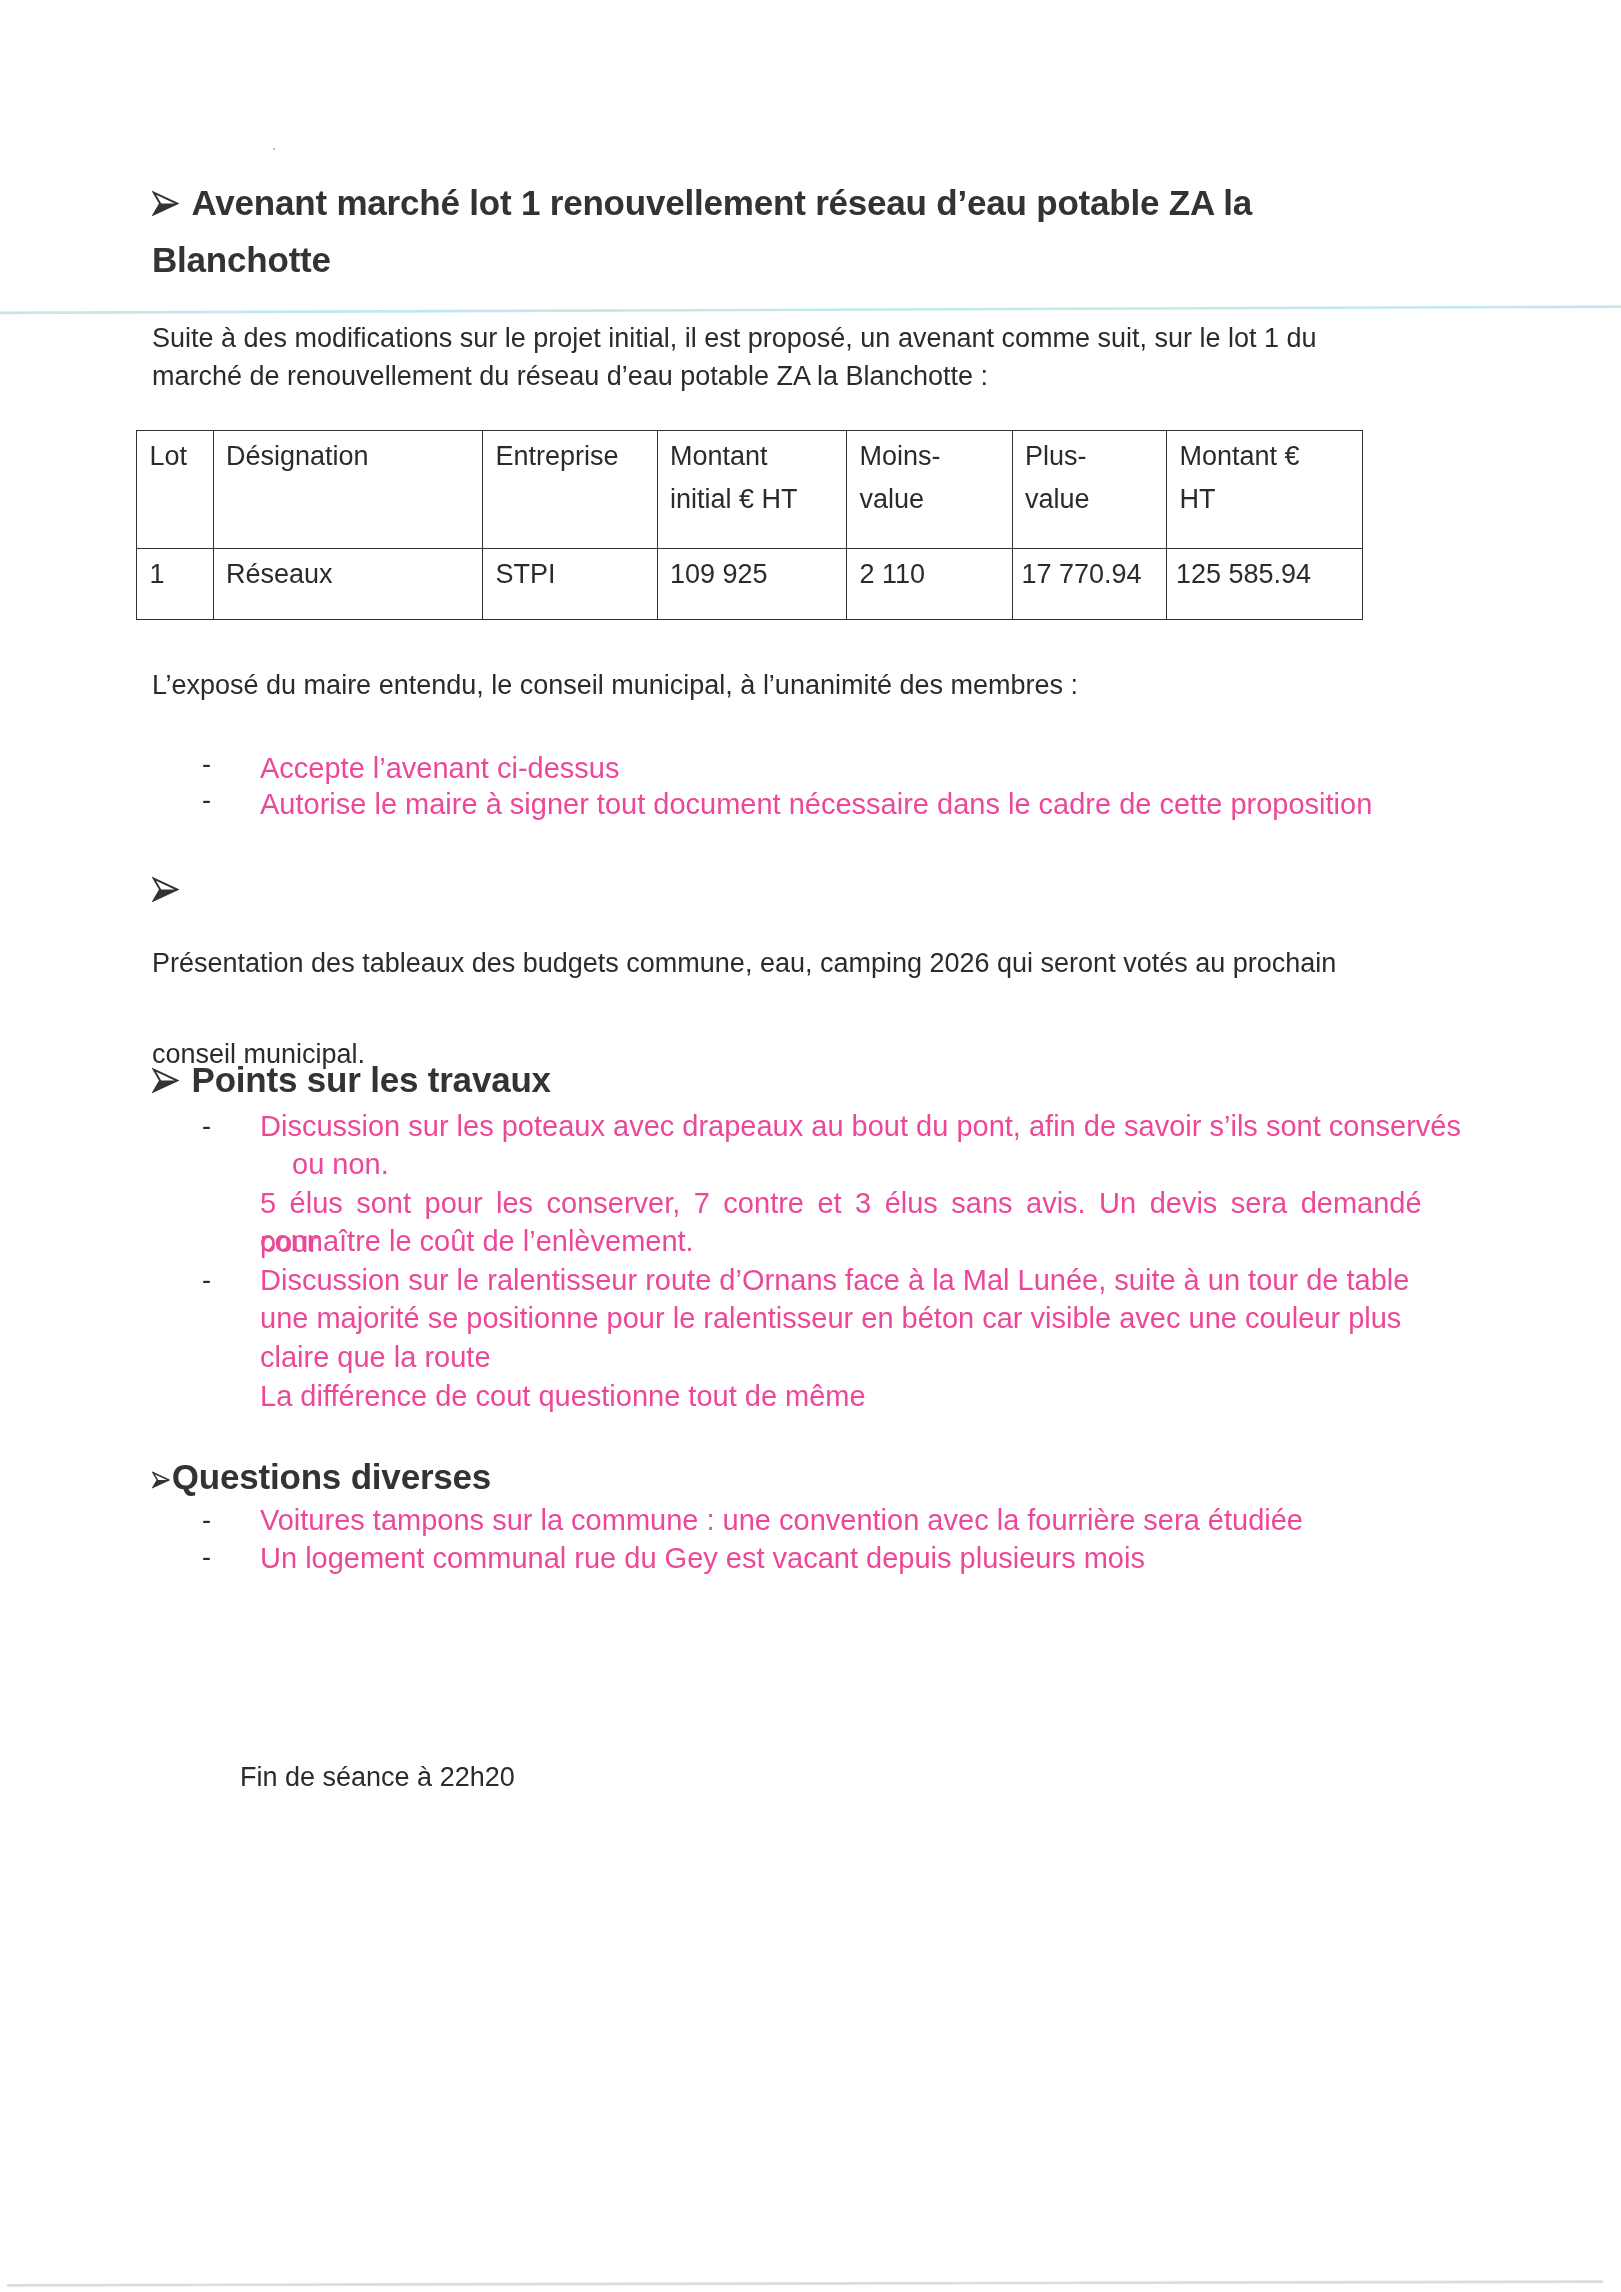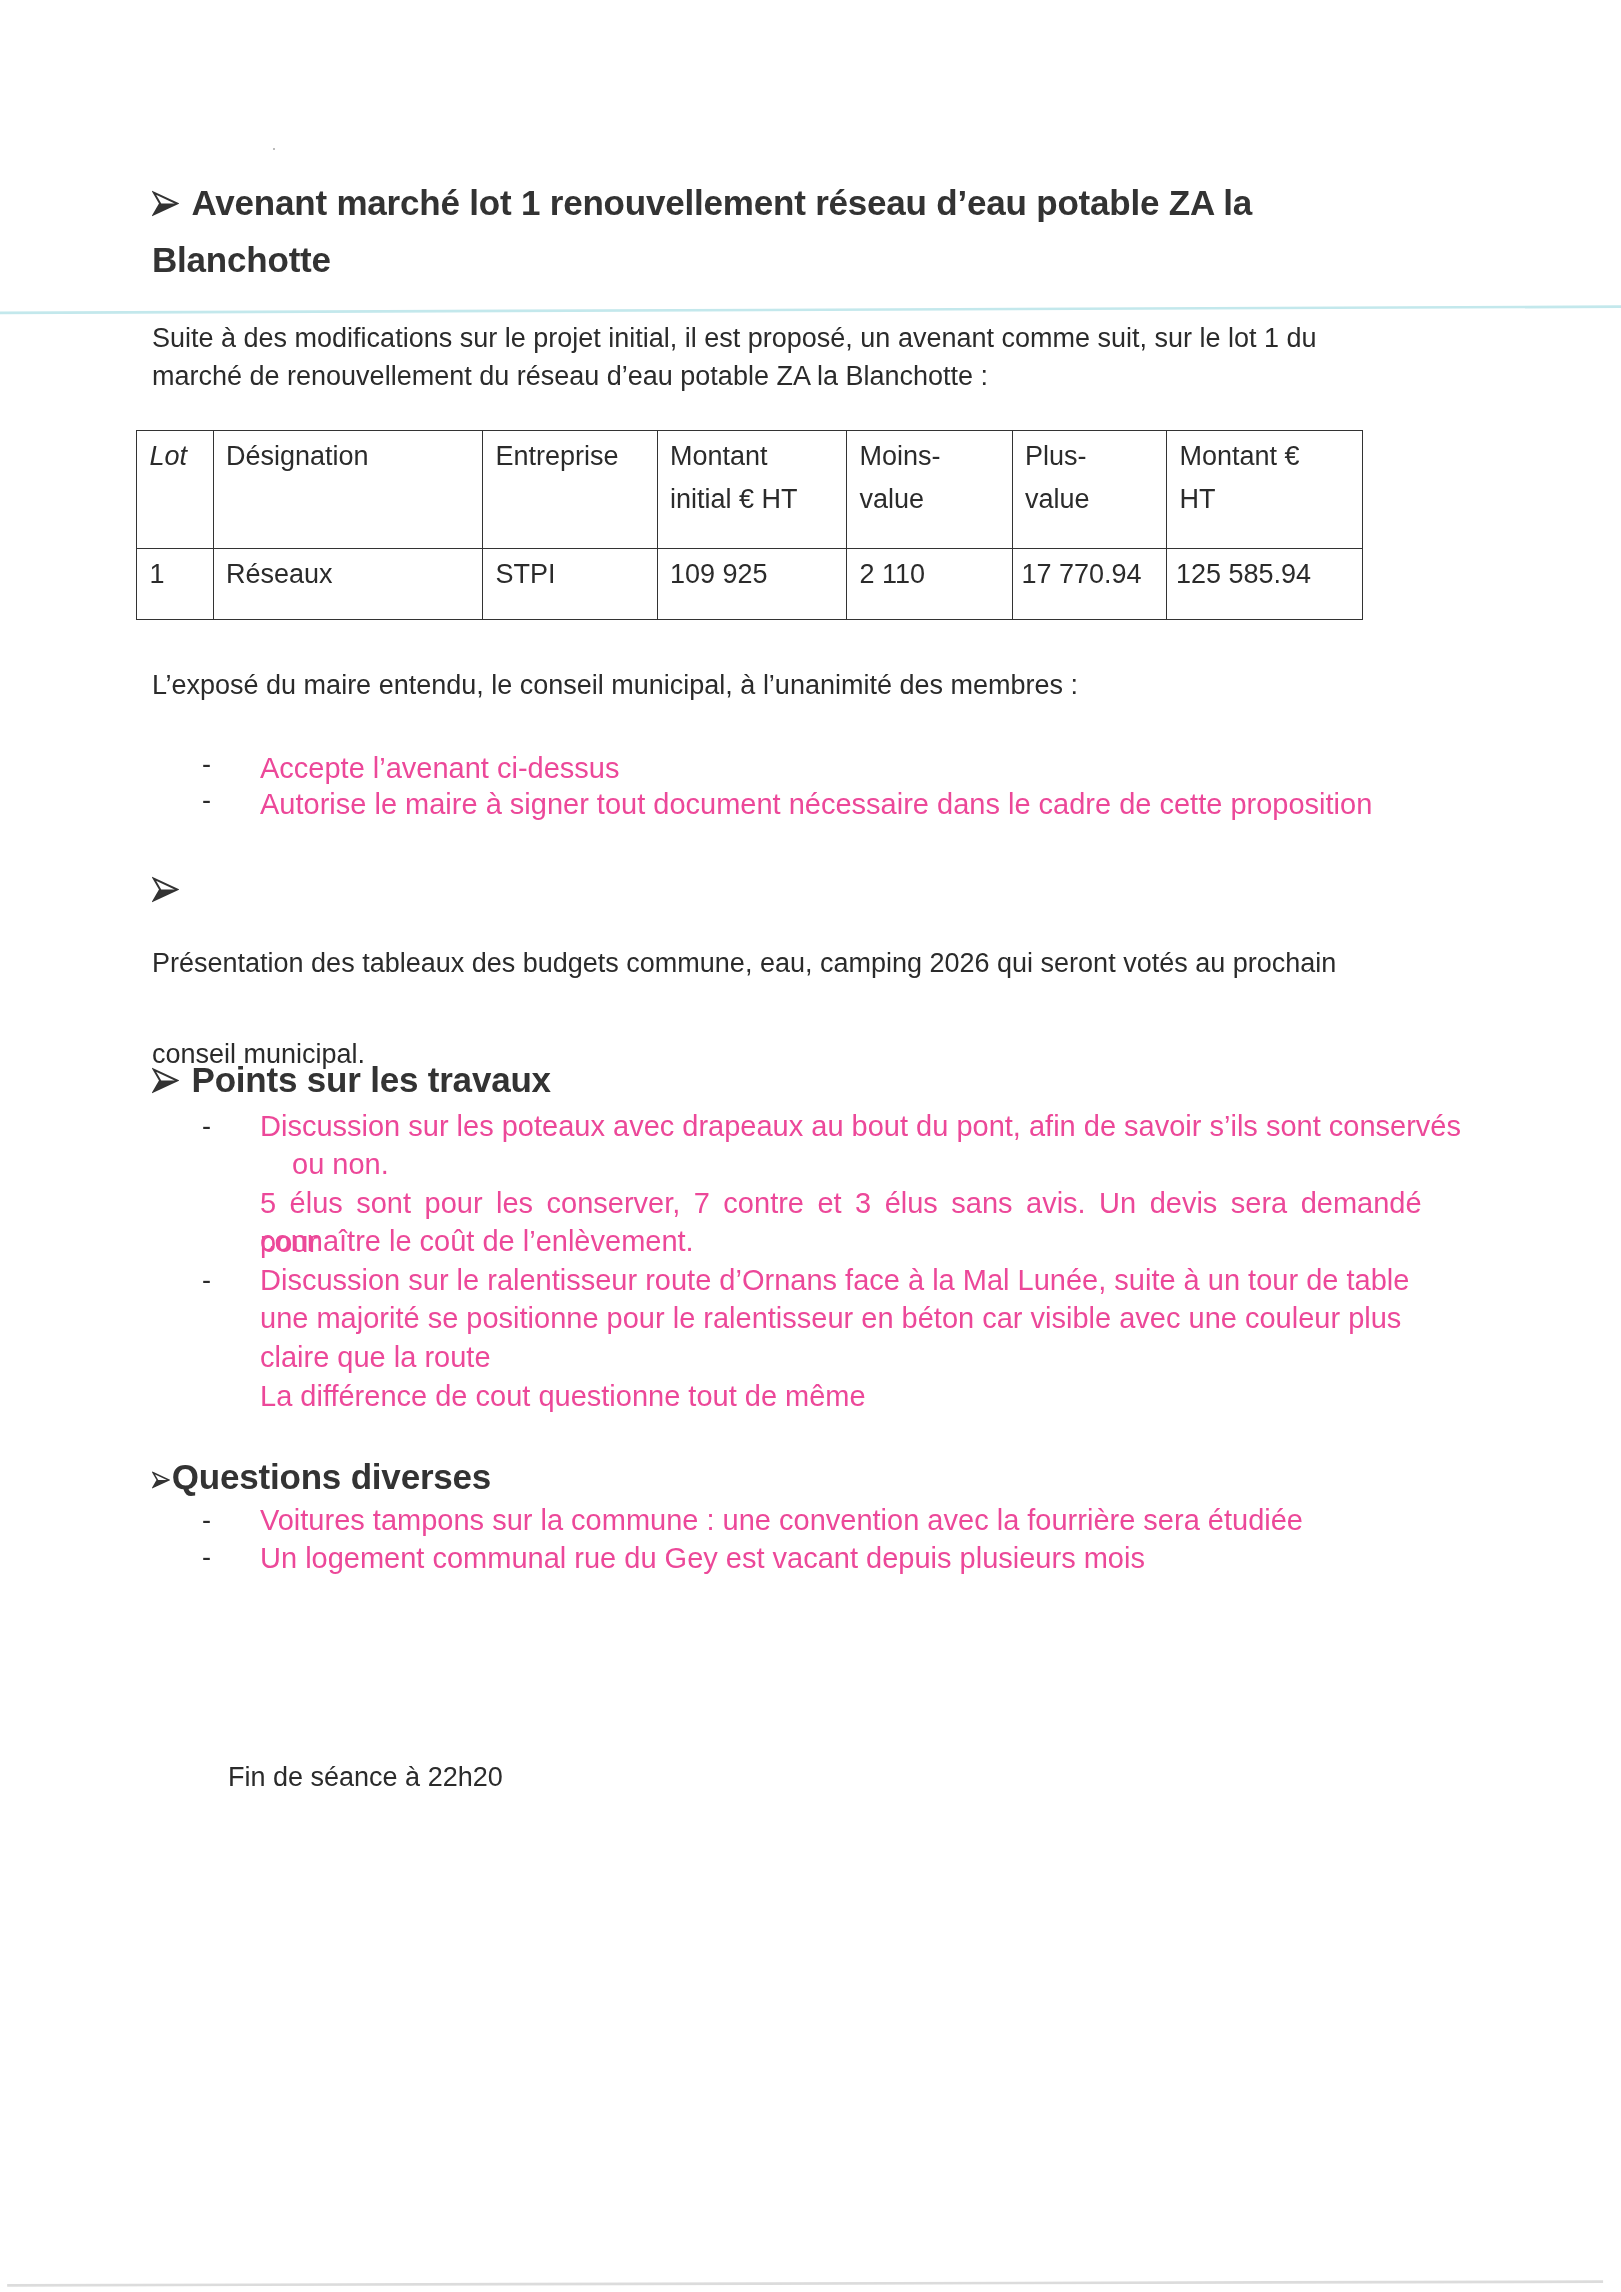--- a/index.html
+++ b/index.html
@@ -34,21 +34,21 @@
   </svg><span>Avenant marché lot 1 renouvellement réseau d’eau potable ZA la</span>
 </div>
 <div class="abs h" style="left:152px; top:240px;">Blanchotte</div>
 
 <div class="abs p" style="left:152px; top:319px;">Suite à des modifications sur le projet initial, il est proposé, un avenant comme suit, sur le lot 1 du</div>
 <div class="abs p" style="left:152px; top:357px;">marché de renouvellement du réseau d’eau potable ZA la Blanchotte :</div>
 
 <table class="t">
   <tbody>
       <tr style="height:118px;">
-    <td style="width:54px;font-style:italic;"><span>Lot</span></td>
+    <td style="width:54px;"><span>Lot</span></td>
     <td style="width:247px;"><span>Désignation</span></td>
     <td style="width:152px;"><span>Entreprise</span></td>
     <td style="width:167px;"><span>Montant</span><br><span>initial € HT</span></td>
     <td style="width:143px;"><span>Moins-</span><br><span>value</span></td>
     <td style="width:132px;"><span>Plus-</span><br><span>value</span></td>
     <td style="width:173px;"><span>Montant €</span><br><span>HT</span></td>
   </tr>
   <tr style="height:71px;">
     <td>1</td>
     <td>Réseaux</td>
@@ -104,18 +104,18 @@
     <path d="M2 27 L28 15 L9 15 Z" fill="#333"></path>
   </svg><span>Questions diverses</span>
 </div>
 <div>
   <span class="dash" style="top:1505px;">-</span>
   <div class="li" style="top:1501px;">Voitures tampons sur la commune : une convention avec la fourrière sera étudiée</div>
   <span class="dash" style="top:1542px;">-</span>
   <div class="li" style="top:1539px;">Un logement communal rue du Gey est vacant depuis plusieurs mois</div>
 </div>
 
-<div class="abs p" style="left:228px; top:1758px;">Fin de séance à 22h20</div>
+<div class="abs p" style="left:240px; top:1758px;">Fin de séance à 22h20</div>
 
 <svg class="bottomline" viewBox="0 0 1810 10" preserveAspectRatio="none">
   <path d="M8 7 L1790 3" stroke="#dcdcdc" stroke-width="3" fill="none"></path>
 </svg>
 
 
 </body></html>

